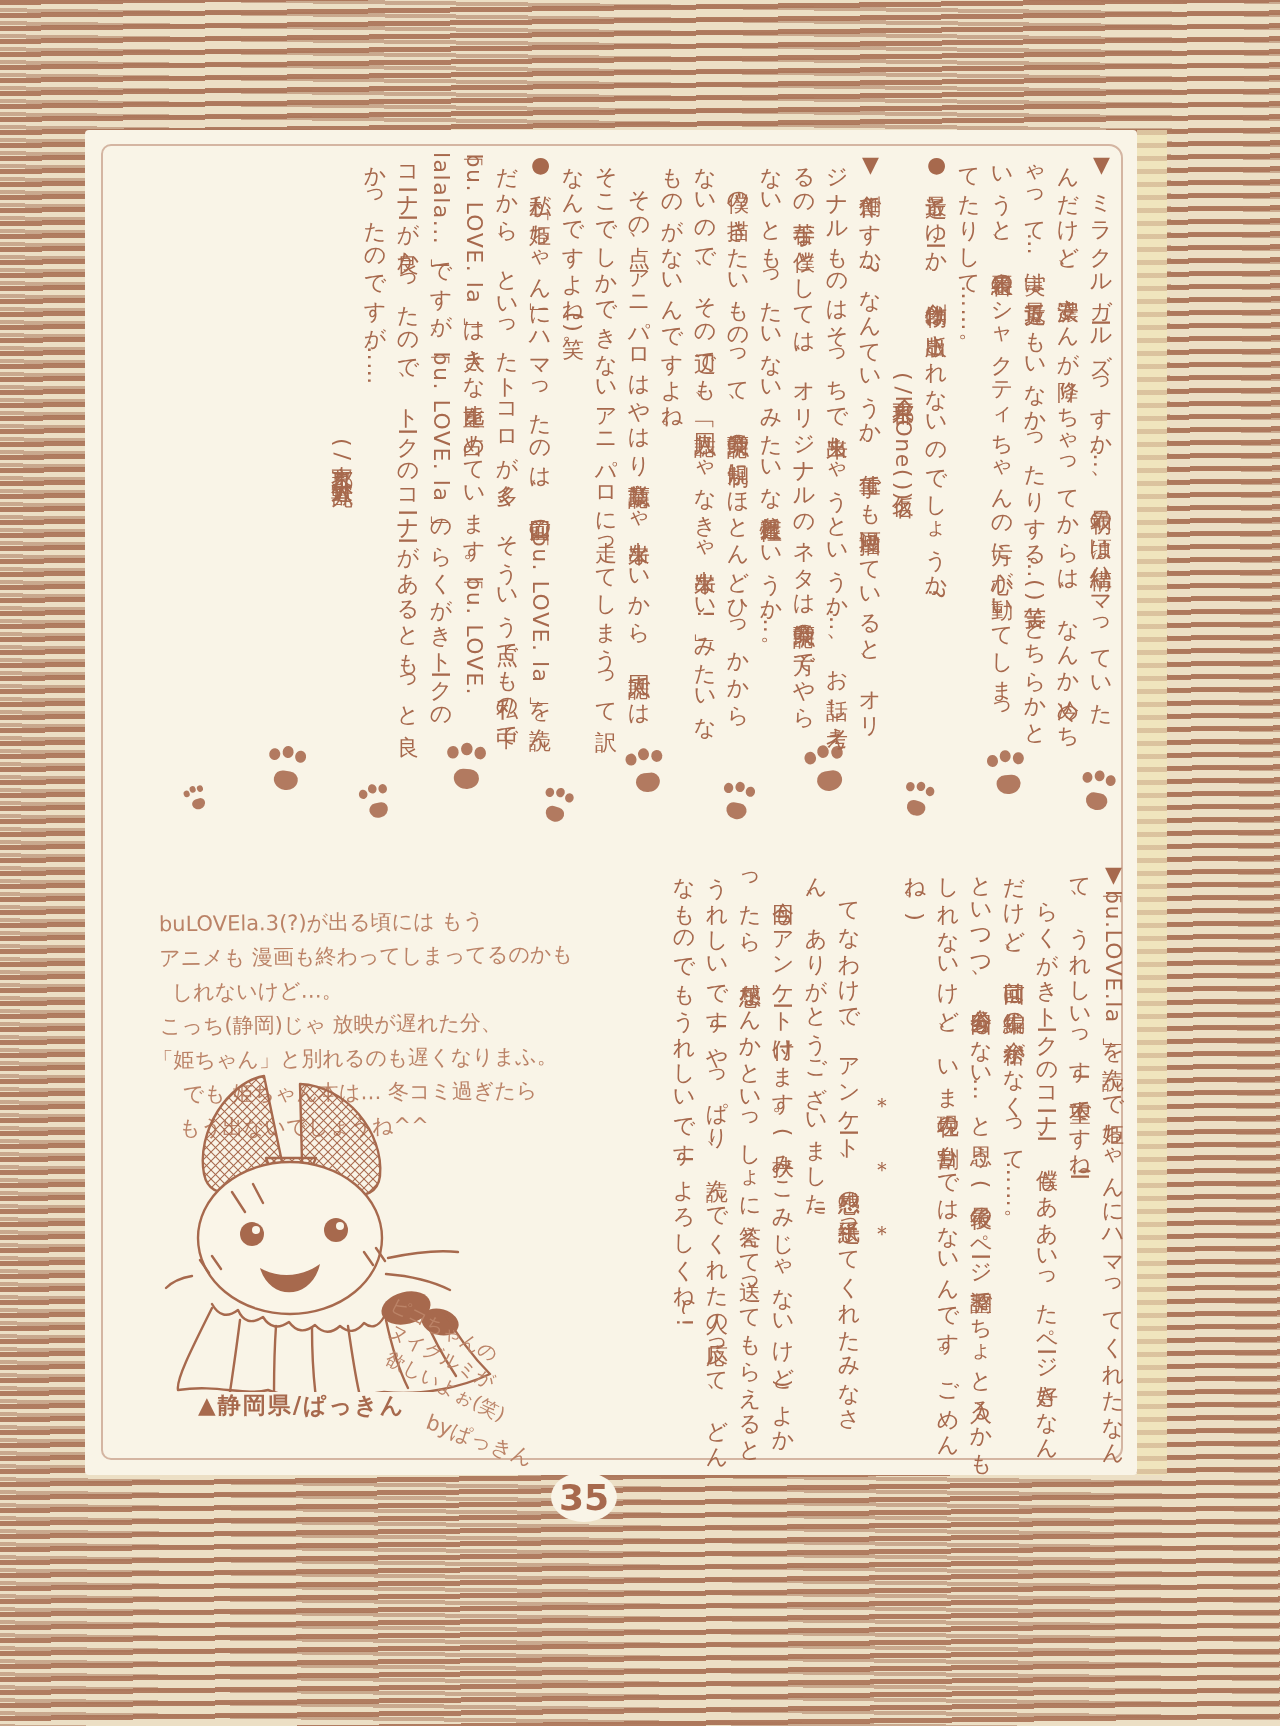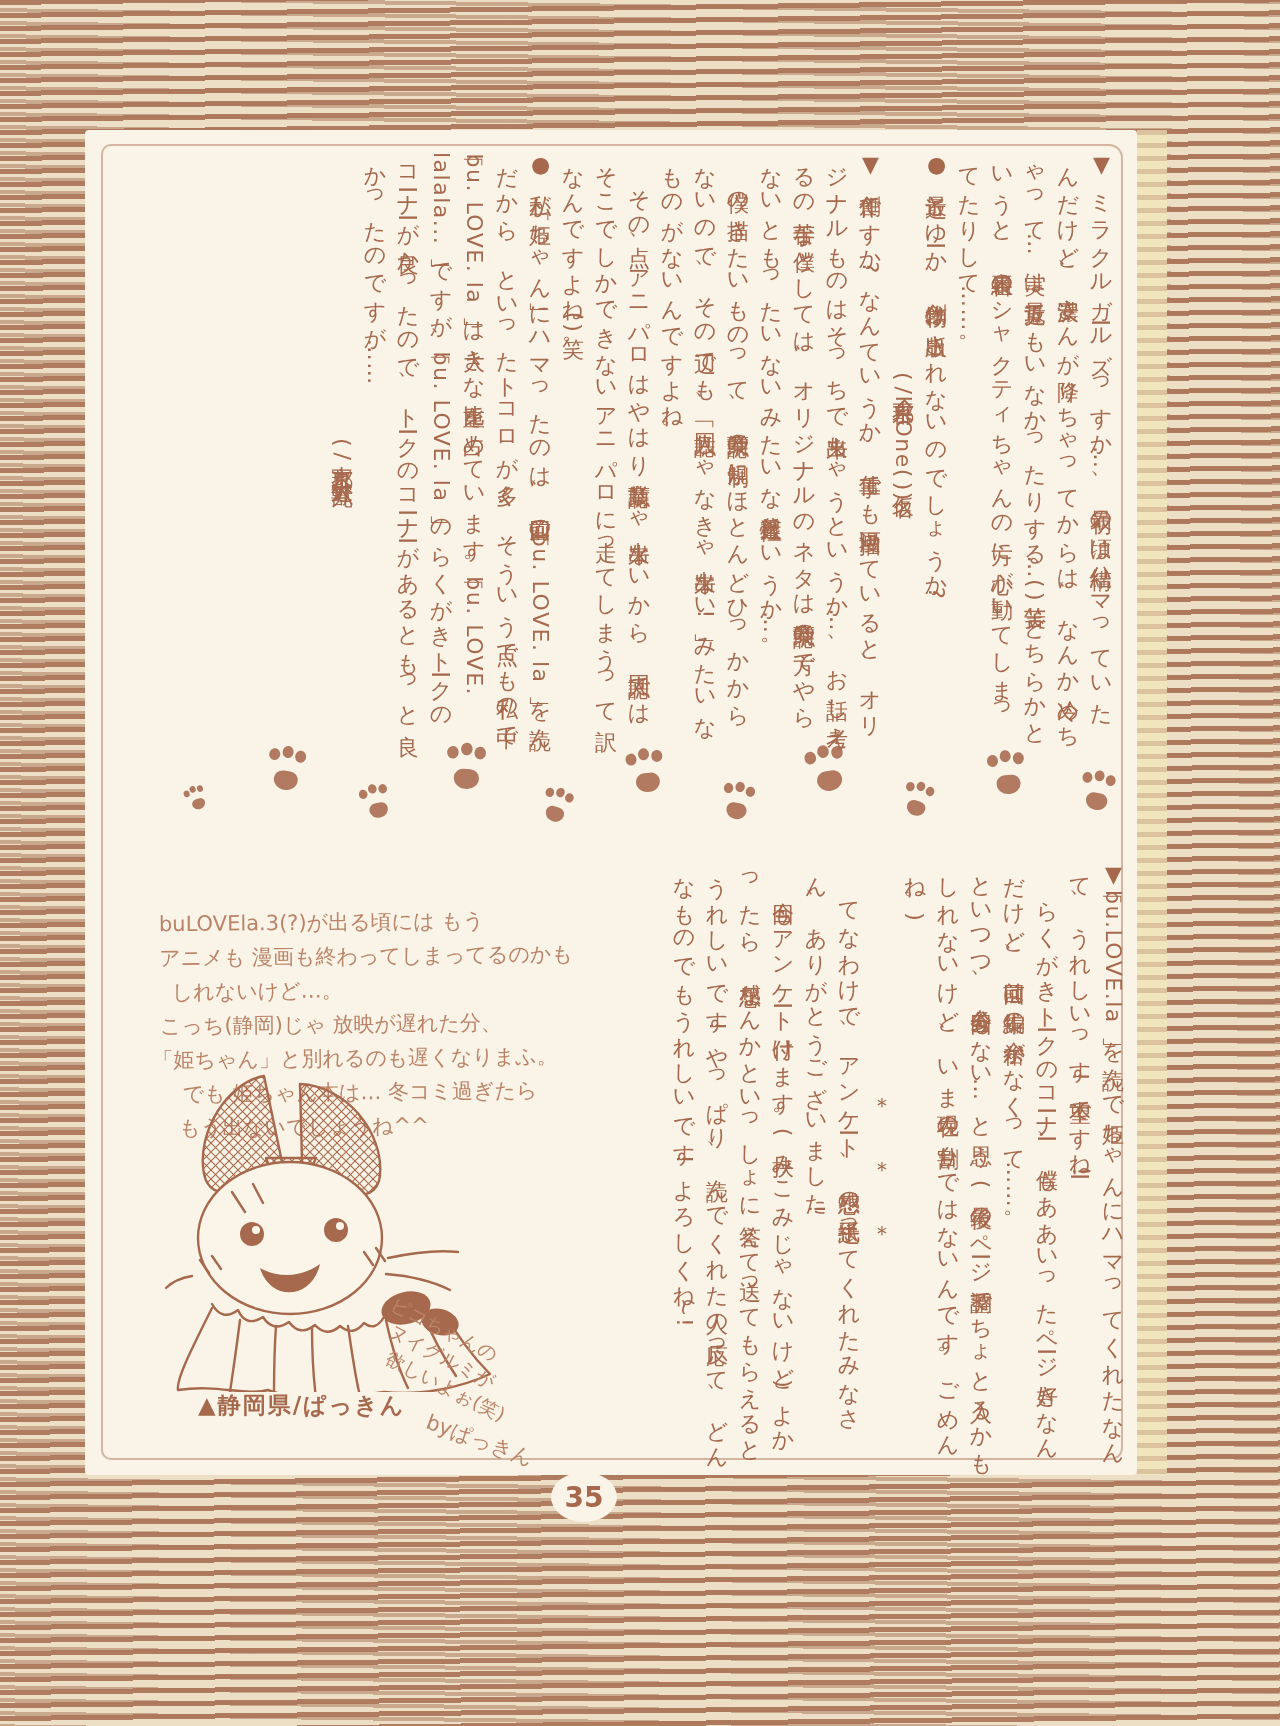--- a/index.html
+++ b/index.html
@@ -104,21 +104,21 @@
   }
   .caption{
     position:absolute;left:198px;top:1390px;
     color:var(--ink);font-size:23px;font-weight:bold;letter-spacing:2px;
     white-space:nowrap;
   }
   .page-number{
     position:absolute;left:551px;top:1472px;width:66px;height:50px;
     background:var(--paper);border-radius:50%;
     display:grid;place-items:center;
-    color:var(--ink);font-size:28px;font-weight:bold;
+    color:var(--ink);font-size:36px;font-weight:bold;
   }
 </style>
 </head>
 <body>
 
 <div class="canvas">
 
   <div class="page"></div>
   <div class="edge-strip"></div>
   <div class="inner-frame"></div>

